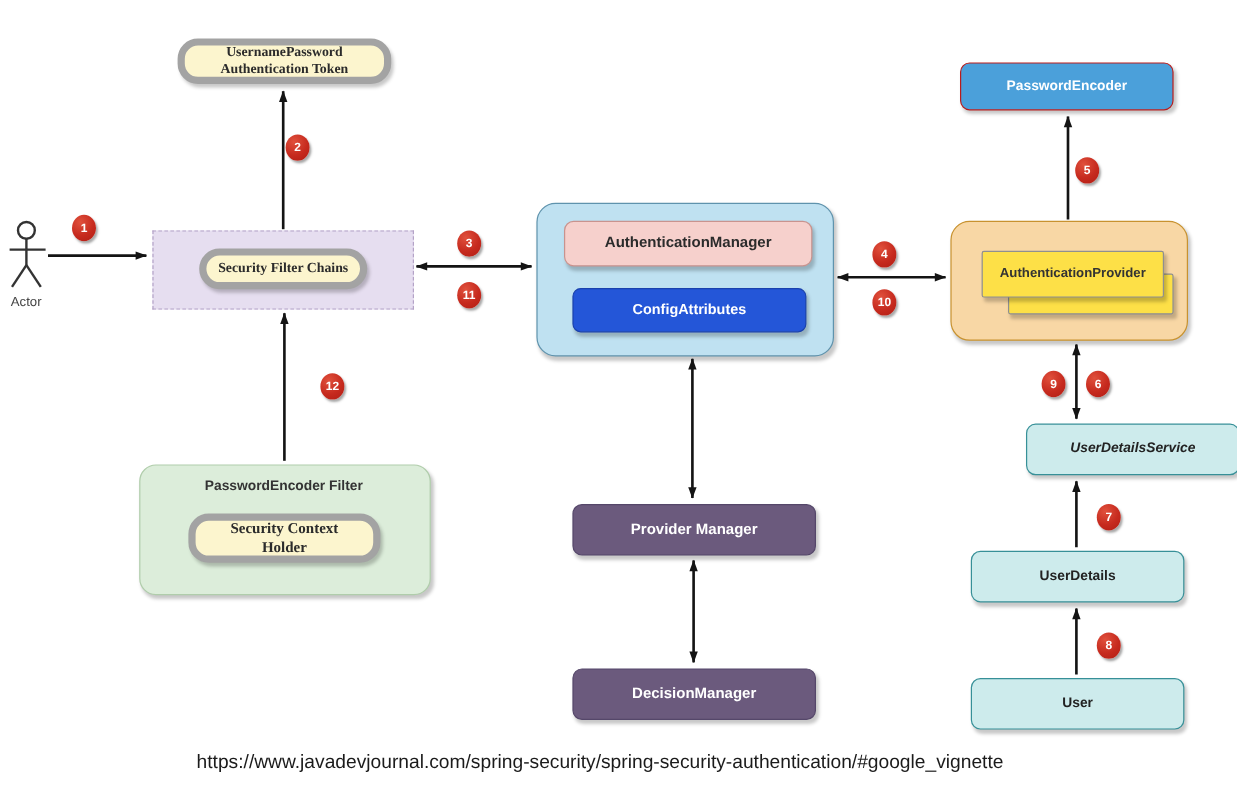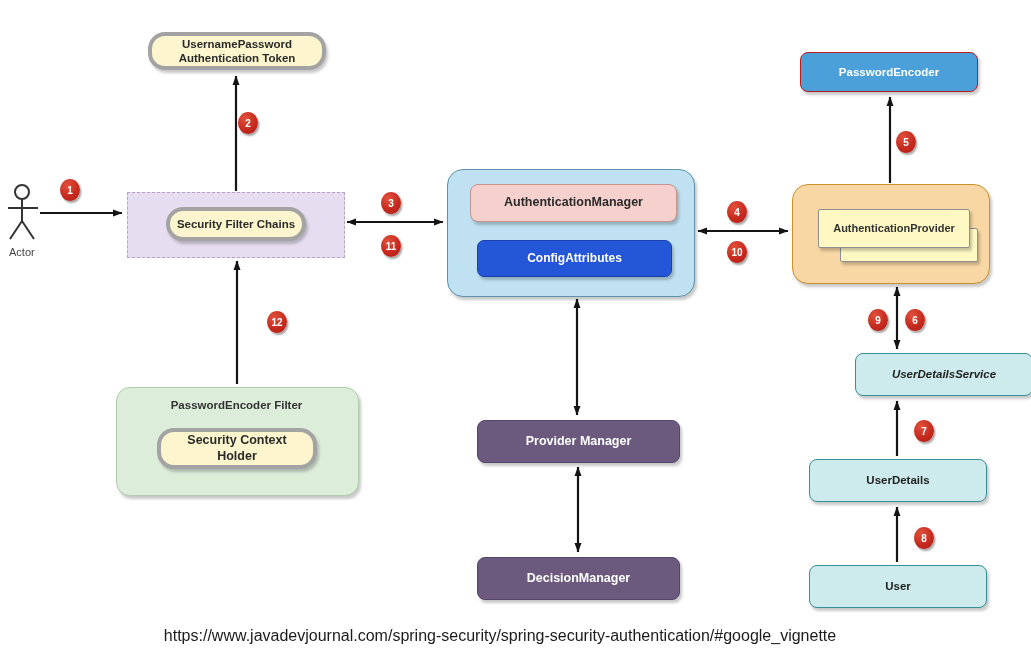--- a/index.html
+++ b/index.html
@@ -8,28 +8,28 @@
     font-family:"Liberation Sans", sans-serif; overflow:hidden;
   }
   .arrows { position:absolute; left:0; top:0; width:1031px; height:656px; pointer-events:none; }
   .node {
     position:absolute; box-sizing:border-box;
     display:flex; align-items:center; justify-content:center;
     text-align:center; font-weight:bold; color:#2b2b2b;
     white-space:pre-line; line-height:1.25; font-size:12px;
   }
   .shadow { box-shadow:2px 3px 3px rgba(0,0,0,0.22); }
-  .yellow-node   { background:#fcf5ce; border:4px solid #a3a3a3; border-radius:17px; }
+  .yellow-node   { background:#fcf5ce; border:6px solid #a3a3a3; border-radius:17px;font-family:Liberation Serif, serif; }
   .dashed-container { background:#e6def0; border:1.6px dashed #b4a3c7; }
   .blue-container   { background:#bfe1f1; border:1.6px solid #5f93ad; border-radius:16px; }
   .pink-node     { background:#f6d0cc; border:1px solid #c9938e; border-radius:8px; font-size:12.5px; }
   .bluefill-node { background:#2456d8; border:1px solid #1a41ad; border-radius:7px; color:#ffffff; }
   .skyblue-node  { background:#4ba0da; border:1px solid #b91c1c; border-radius:8px; color:#ffffff; font-size:11.5px; }
   .orange-container { background:#f8d7a5; border:1.6px solid #c8922f; border-radius:16px; }
-  .gray-node     { background:#fef9c3; border:1px solid #8f8f8f; color:#333333; font-size:11px; border-radius:2px; }
+  .gray-node     { background:#fde047; border:1px solid #8f8f8f; color:#333333; font-size:11px; border-radius:2px; }
   .teal-node     { background:#cdebec; border:1.6px solid #379098; border-radius:8px; color:#222222; font-size:11.5px; }
   .green-container  { background:#dcedda; border:1.5px solid #b0cdab; border-radius:14px; }
   .purple-node   { background:#6b5a7d; border:1px solid #55476a; border-radius:8px; color:#ffffff; font-size:12.5px; }
   .container-label {
     position:absolute; text-align:center; font-weight:600; color:#333333; font-size:11.5px;
   }
   .badge {
     position:absolute; width:20px; height:22px; border-radius:50%;
     background:radial-gradient(circle at 35% 28%, #e0503c 0%, #c62a1e 55%, #b01d14 100%);
     color:#ffffff; font-size:10px; font-weight:bold;

